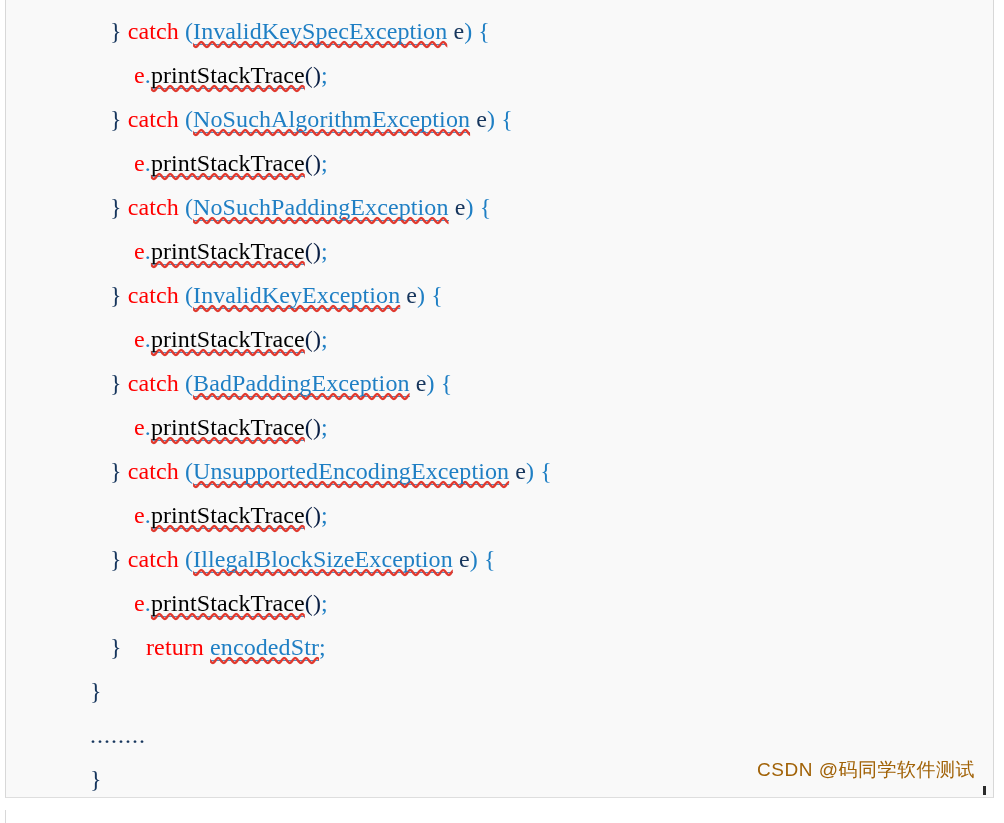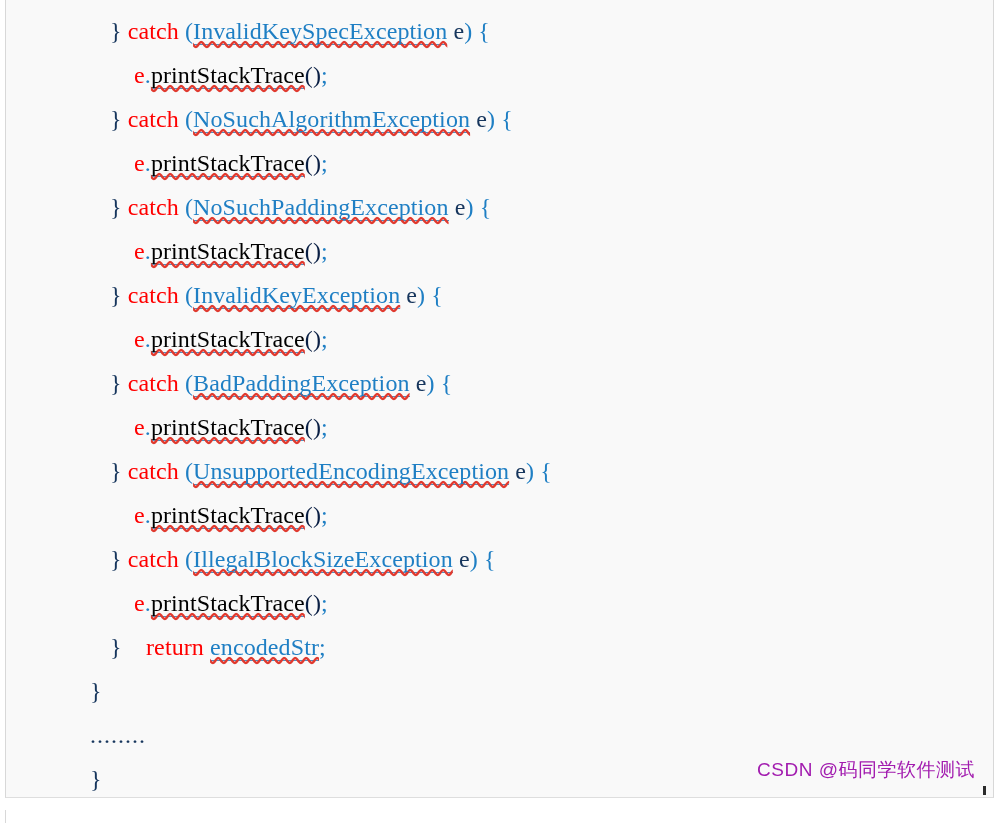--- a/index.html
+++ b/index.html
@@ -112,21 +112,21 @@
     letter-spacing: 1px;
   }
 
   
   #watermark {
     position: absolute;
     right: 18px;
     bottom: 14px;
     font-family: "Liberation Sans", "DejaVu Sans", sans-serif;
     font-size: 19px;
-    color: #a21caf;
+    color: #a16207;
     letter-spacing: 0.5px;
     white-space: nowrap;
   }
 </style>
 </head>
 <body>
 
 <div id="doc-frame">
 
   <div id="code-panel">

